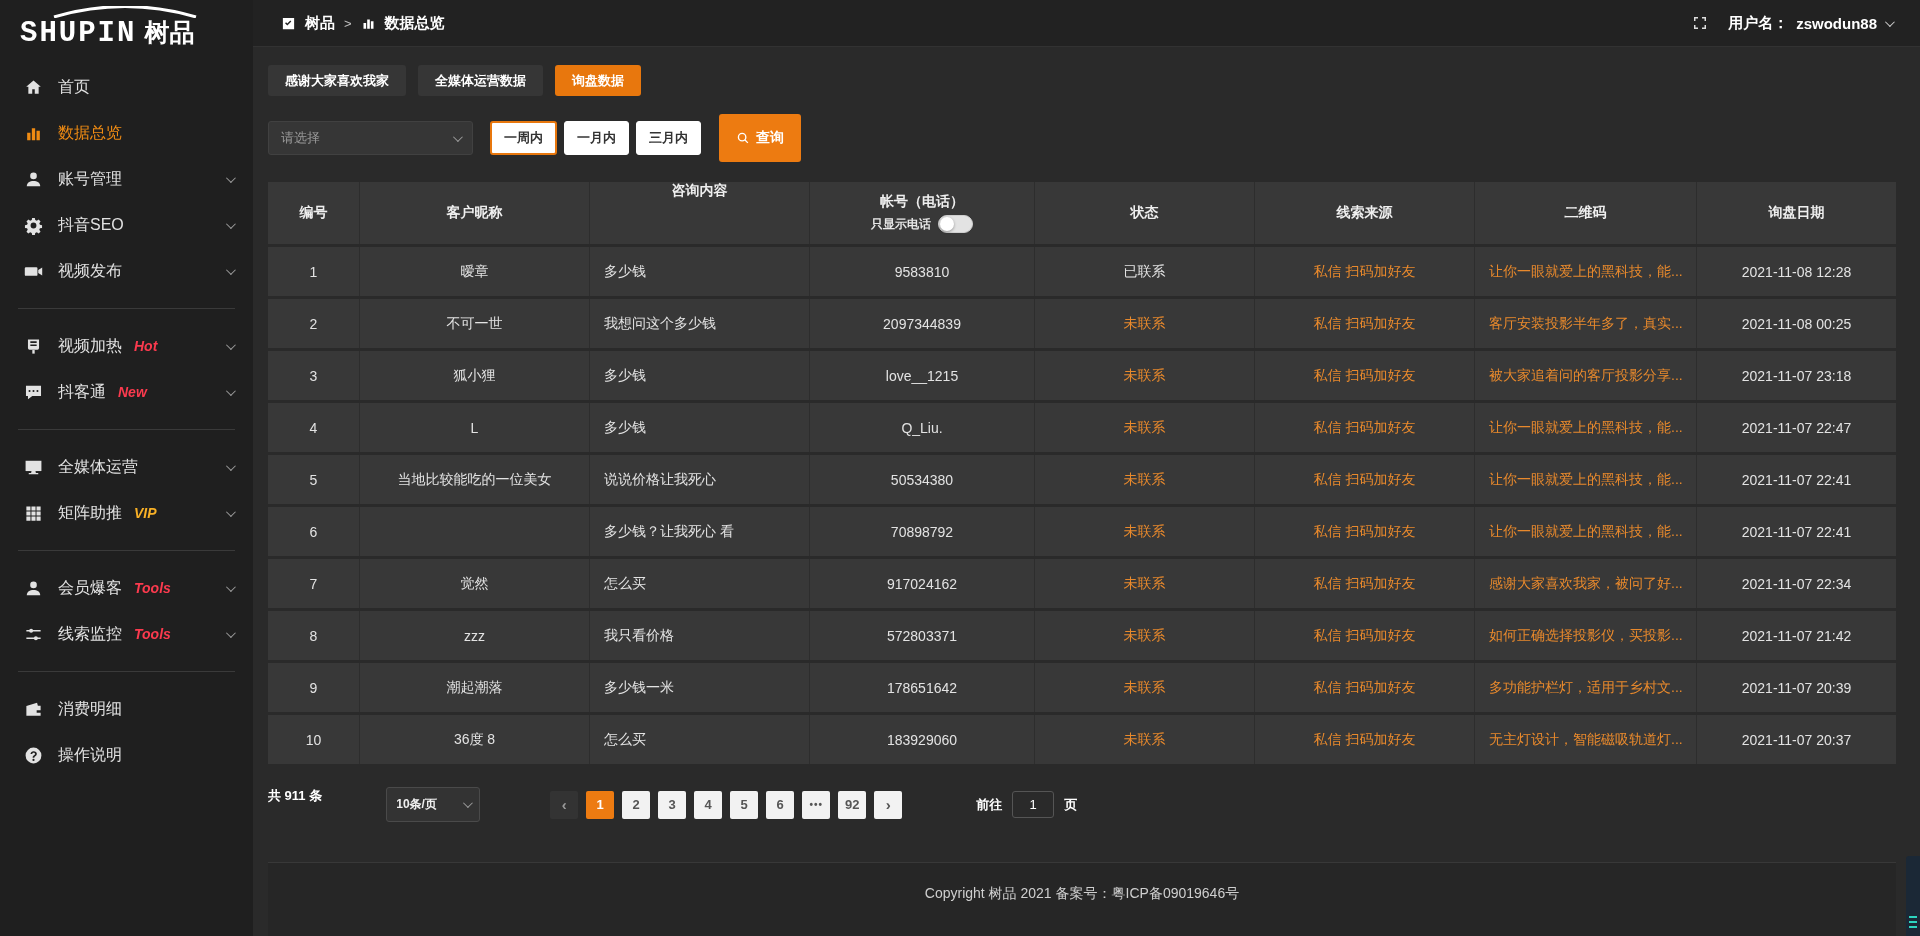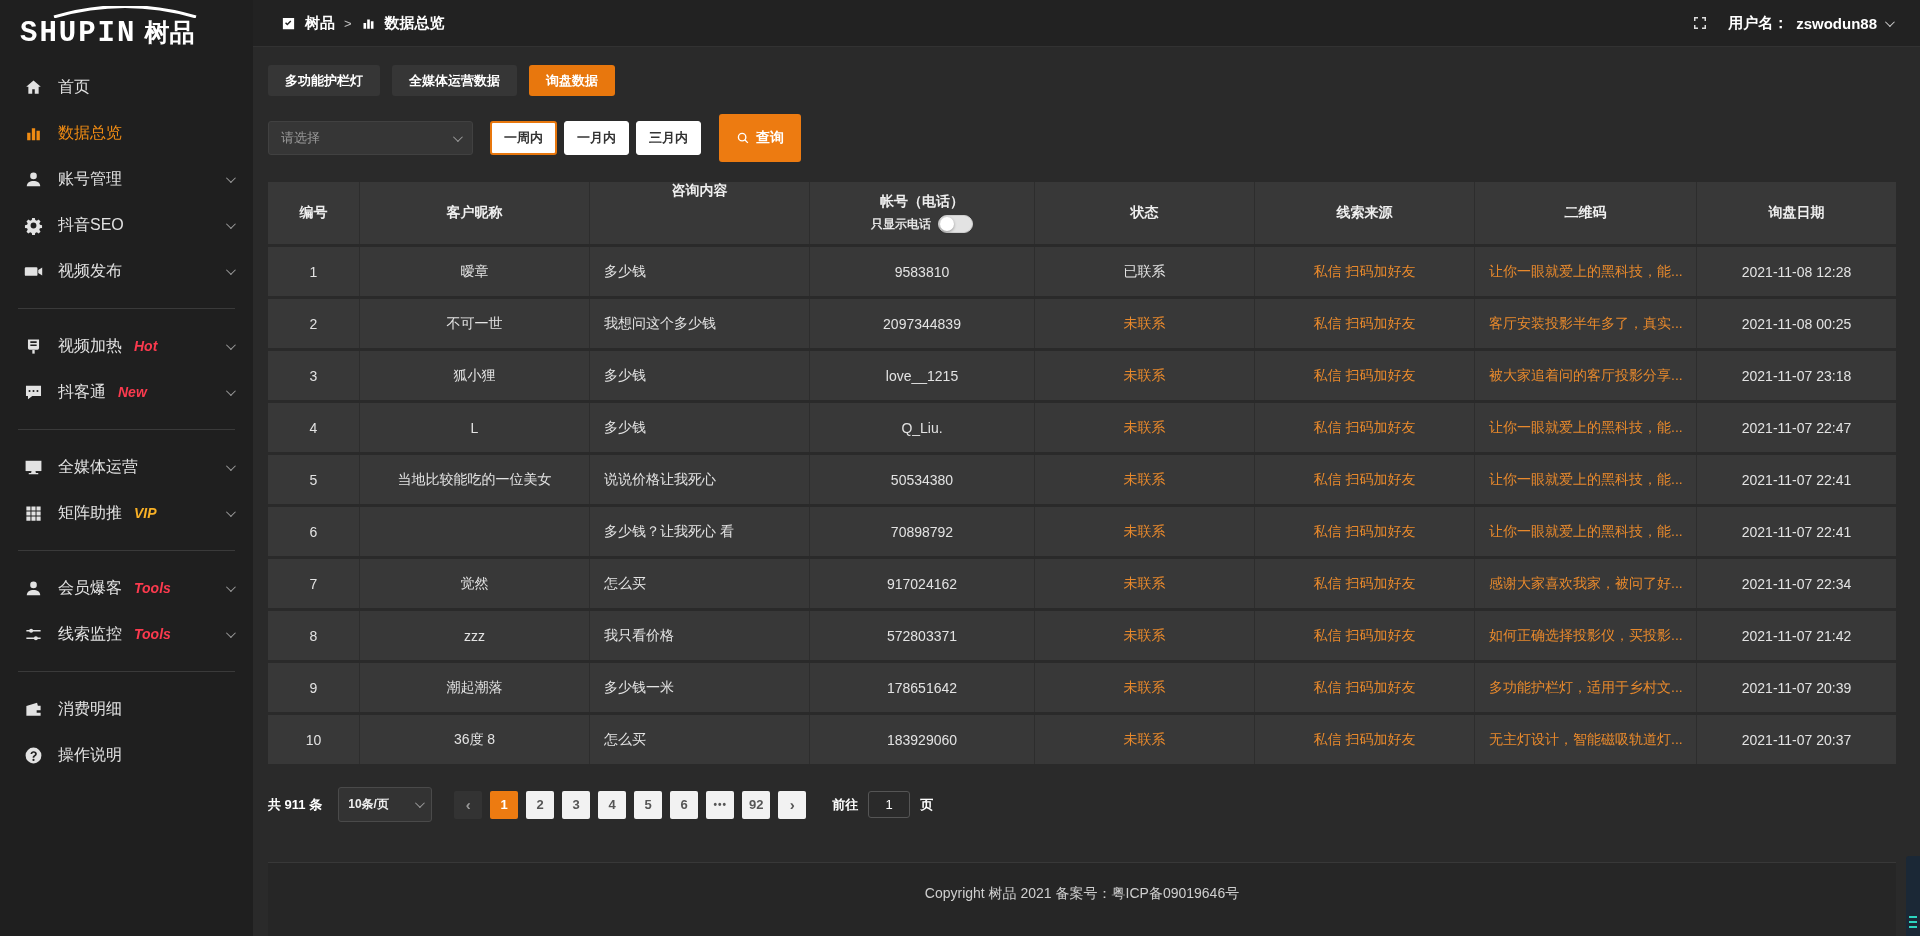--- a/index.html
+++ b/index.html
@@ -58,21 +58,21 @@
   .cell { background:#383838; color:#e3e3e3; font-size:14px; display:flex; align-items:center; justify-content:center; height:49px; border-right:1px solid #2d2d2d; padding:0 14px; white-space:nowrap; overflow:hidden; }
   .cell:last-child { border-right:none; }
   .cell.left { justify-content:flex-start; }
   .thead .cell { height:62px; font-weight:bold; color:#efefef; flex-direction:column; gap:4px; }
   .orange { color:#e8892c; }
   .toggle-row { display:flex; align-items:center; font-size:12px; font-weight:bold; color:#e8e8e8; }
   .toggle { width:35px; height:18px; border-radius:9px; background:#e3e3e3; border:1px solid #cfcfcf; position:relative; display:inline-block; margin-left:7px; cursor:pointer; }
   .toggle .knob { position:absolute; left:1px; top:1px; width:14px; height:14px; border-radius:50%; background:#fff; box-shadow:0 1px 3px rgba(0,0,0,.35); }
 
   
-  .pagination { display:flex; align-items:center; margin-top:20px; color:#fff; font-size:13px; }
+  .pagination { display:flex; margin-top:20px; color:#fff; font-size:13px;gap:48px; }
   .pg-total { margin-right:16px; font-weight:bold; }
   .pg-size { width:94px; height:35px; background:#333; border:1px solid #4a4a4a; border-radius:3px; display:flex; align-items:center; justify-content:space-between; padding:0 9px; font-size:12px; color:#eee; cursor:pointer; margin-right:22px; font-weight:bold; }
   .pg-pages { display:flex; gap:8px; align-items:center; }
   .pbtn { min-width:28px; height:28px; border-radius:2px; background:#f2f2f2; color:#555; font-size:13px; font-weight:bold; border:none; display:flex; align-items:center; justify-content:center; cursor:pointer; font-family:inherit; padding:0 4px; }
   .pbtn.active { background:#ed7b11; color:#fff; }
   .pbtn.prev { background:#333; color:#999; }
   .pbtn.arrow { font-size:15px; }
   .pbtn.dots { font-size:10px; letter-spacing:1px; }
   .pg-goto { display:flex; align-items:center; gap:10px; margin-left:26px; font-weight:bold; }
   .pg-goto input { width:42px; height:27px; background:#2a2a2a; border:1px solid #555; border-radius:3px; color:#fff; text-align:center; font-size:13px; font-family:inherit; }
@@ -260,21 +260,21 @@
           <span>用户名：</span>
             <span>zswodun88</span>
           <span class="u-chevron"></span>
         </span>
       </div>
     </header>
 
     <div class="content">
 
       <div class="tabs">
-          <button class="tab">多功能护栏灯</button>
+          <button class="tab">感谢大家喜欢我家</button>
           <button class="tab">全媒体运营数据</button>
           <button class="tab active">询盘数据</button>
         </div>
 
       <div class="filterbar">
         <div class="select">
           <span>请选择</span>
           <span class="sel-chevron"></span>
         </div>
         <div class="range-group">

